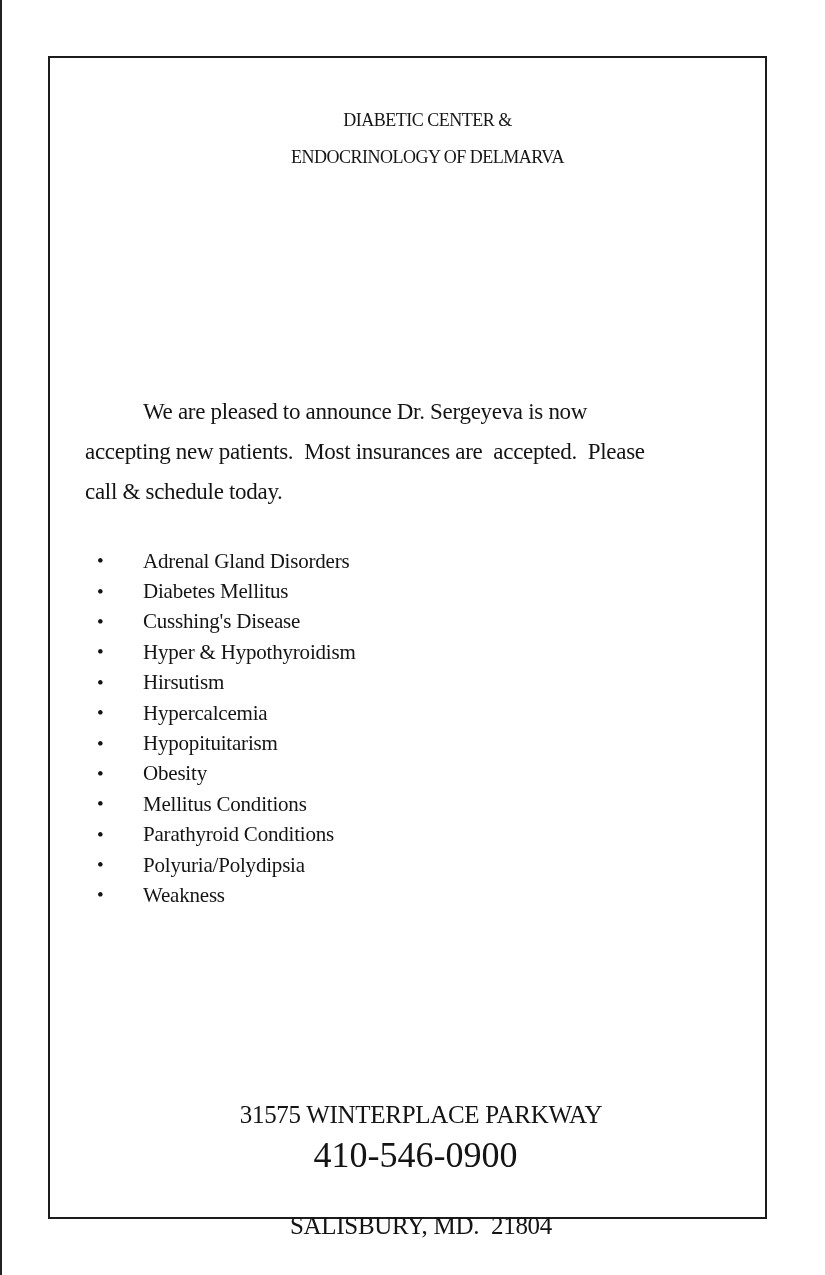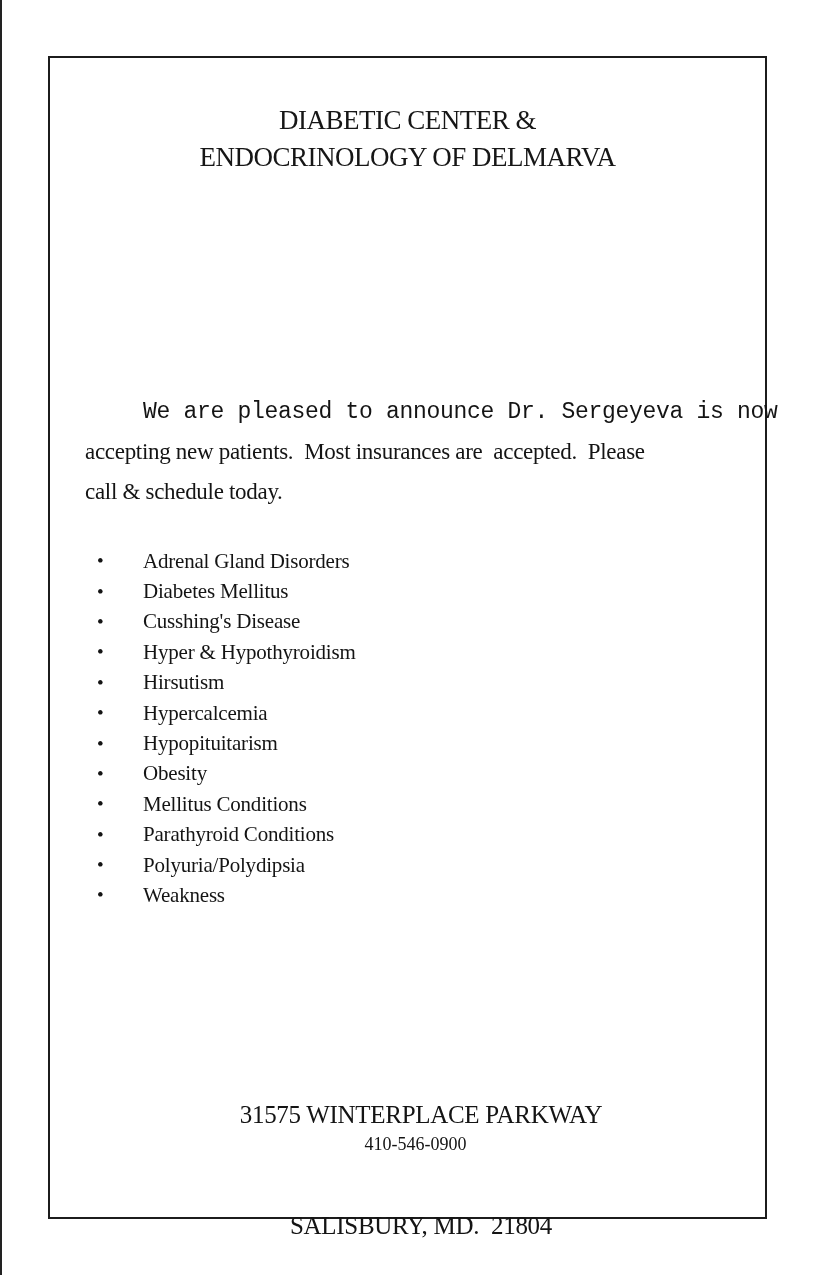--- a/index.html
+++ b/index.html
@@ -31,24 +31,25 @@
     background: #ffffff;
   }
   .centered-block {
     position: absolute;
     left: 0;
     width: 100%;
     text-align: center;
   }
   .clinic-title {
     top: 44px;
-    font-size: 27px;
+    font-size: 18px;
     line-height: 37px;
     letter-spacing: -0.5px;
     color: #161616;
+    padding-left: 20px;
   }
   .doctor-name {
     top: 192px;
     font-size: 32px;
     font-weight: bold;
     letter-spacing: -0.5px;
     color: #0d0d0d;
   }
   .announcement {
     position: absolute;
@@ -58,21 +59,20 @@
     font-size: 23px;
     line-height: 40px;
     letter-spacing: -0.3px;
     color: #141414;
   }
   .announcement .line {
     white-space: pre;
   }
   .announcement .line.indented {
     padding-left: 58px;
-    font-family: Liberation Mono, monospace;
   }
   .services {
     position: absolute;
     left: 47px;
     top: 488px;
     width: 560px;
   }
   .svc-row {
     display: flex;
     align-items: center;
@@ -94,21 +94,21 @@
     top: 964px;
     font-size: 25px;
     line-height: 37px;
     letter-spacing: -0.3px;
     color: #141414;
     white-space: pre;
   }
   .address .line { white-space: pre; margin-left: 27px; }
   .phone {
     top: 1076px;
-    font-size: 18px;
+    font-size: 36px;
     letter-spacing: 0px;
     color: #141414;
     transform: translateX(8px);
   }
 </style>
 </head>
 <body>
 
 <div class="scan-page">
   <div class="left-edge-line"></div>

